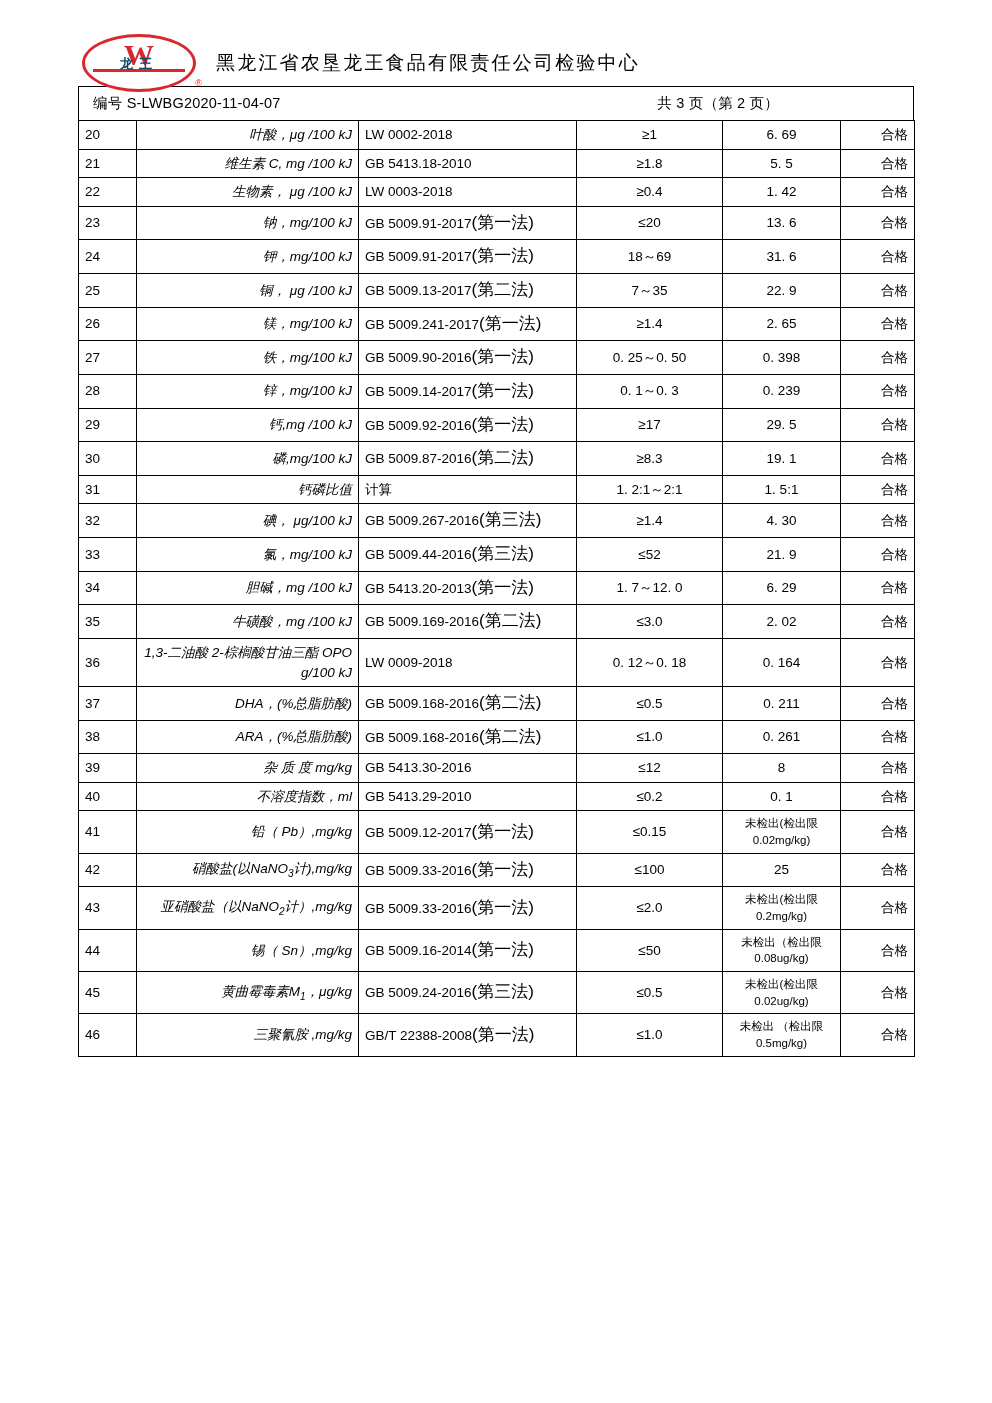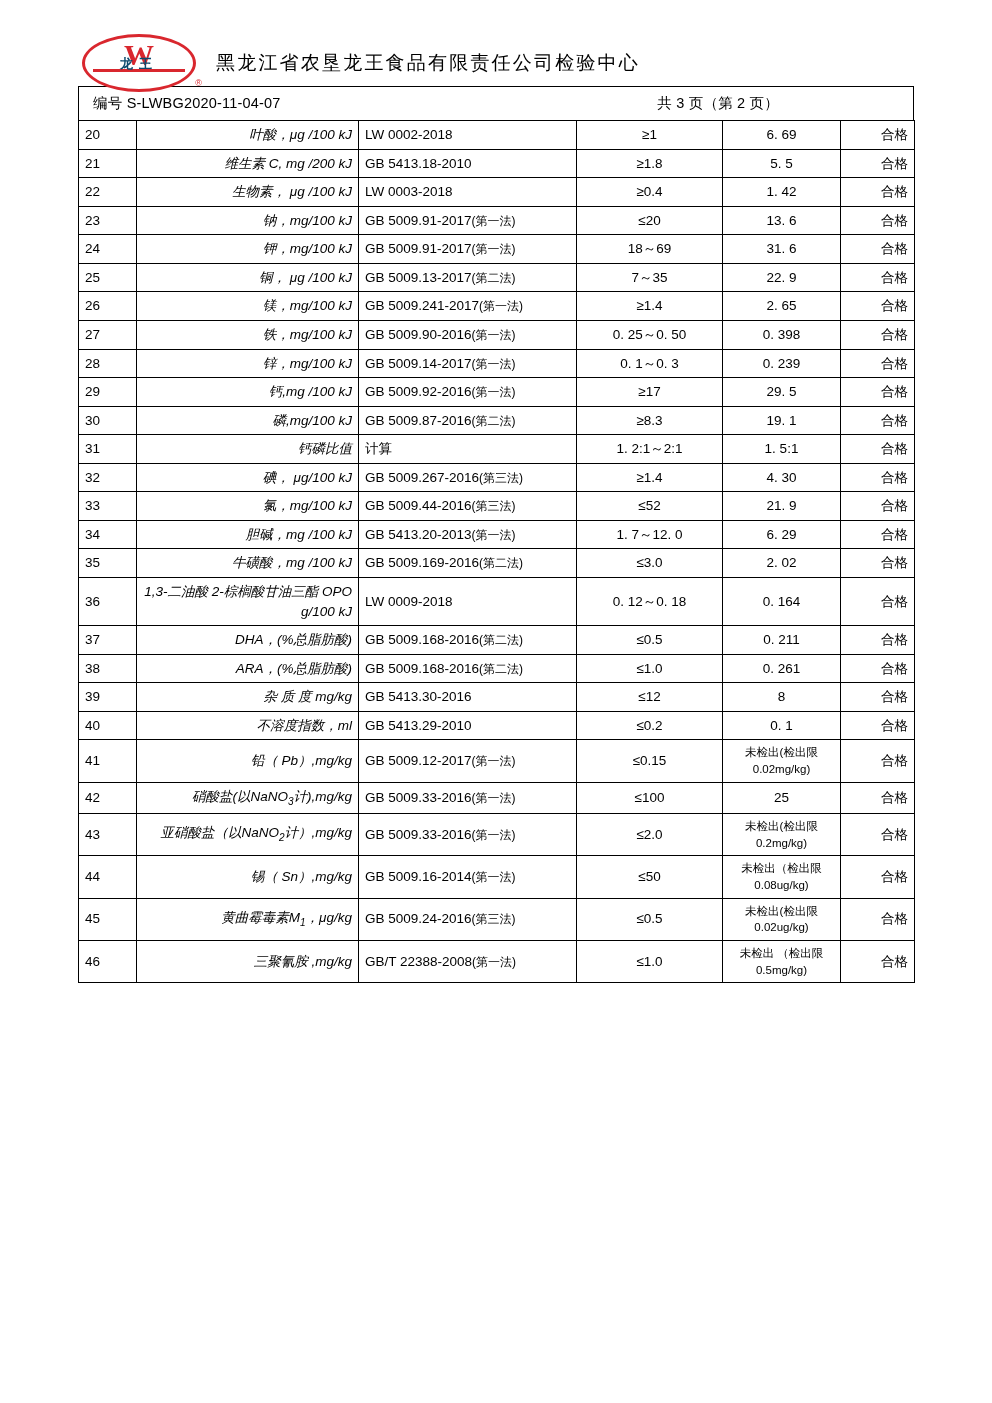--- a/index.html
+++ b/index.html
@@ -150,21 +150,21 @@
   col.c-conc  { width: 74px; }
 
   td.no      { text-align: left; }
   td.item    { text-align: right; padding-left: 12px; font-style: italic; }
   td.std     { text-align: left; padding-left: 10px; }
   td.req     { text-align: center; }
   td.res     { text-align: center; }
   td.conc    { text-align: right; }
 
   .sub { font-size: 10px; vertical-align: sub; }
-  .smaller { font-size: 12px; }
+  .smaller { font-size: 17px; }
   .res-multi { font-size: 11.5px; line-height: 1.35; }
 </style>
 </head>
 <body>
 
 <div class="page">
 
   <div class="header">
     <div class="logo">
       <div class="logo-oval">
@@ -197,21 +197,21 @@
         <tr>
           <td class="no">20</td>
           <td class="item">叶酸，μg /100 kJ</td>
           <td class="std">LW 0002-2018</td>
           <td class="req">≥1</td>
           <td class="res">6. 69</td>
           <td class="conc">合格</td>
         </tr>
         <tr>
           <td class="no">21</td>
-          <td class="item">维生素 C, mg /200 kJ</td>
+          <td class="item">维生素 C, mg /100 kJ</td>
           <td class="std">GB 5413.18-2010</td>
           <td class="req">≥1.8</td>
           <td class="res">5. 5</td>
           <td class="conc">合格</td>
         </tr>
         <tr>
           <td class="no">22</td>
           <td class="item">生物素， μg /100 kJ</td>
           <td class="std">LW 0003-2018</td>
           <td class="req">≥0.4</td>

